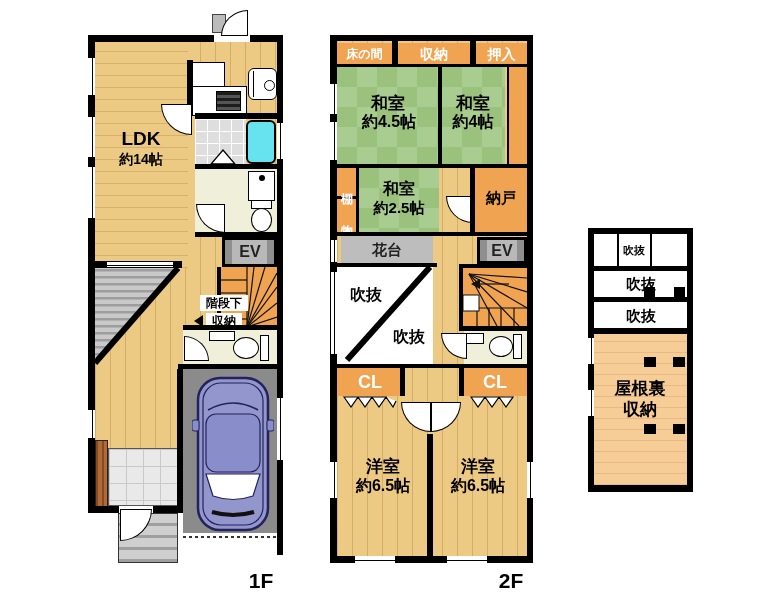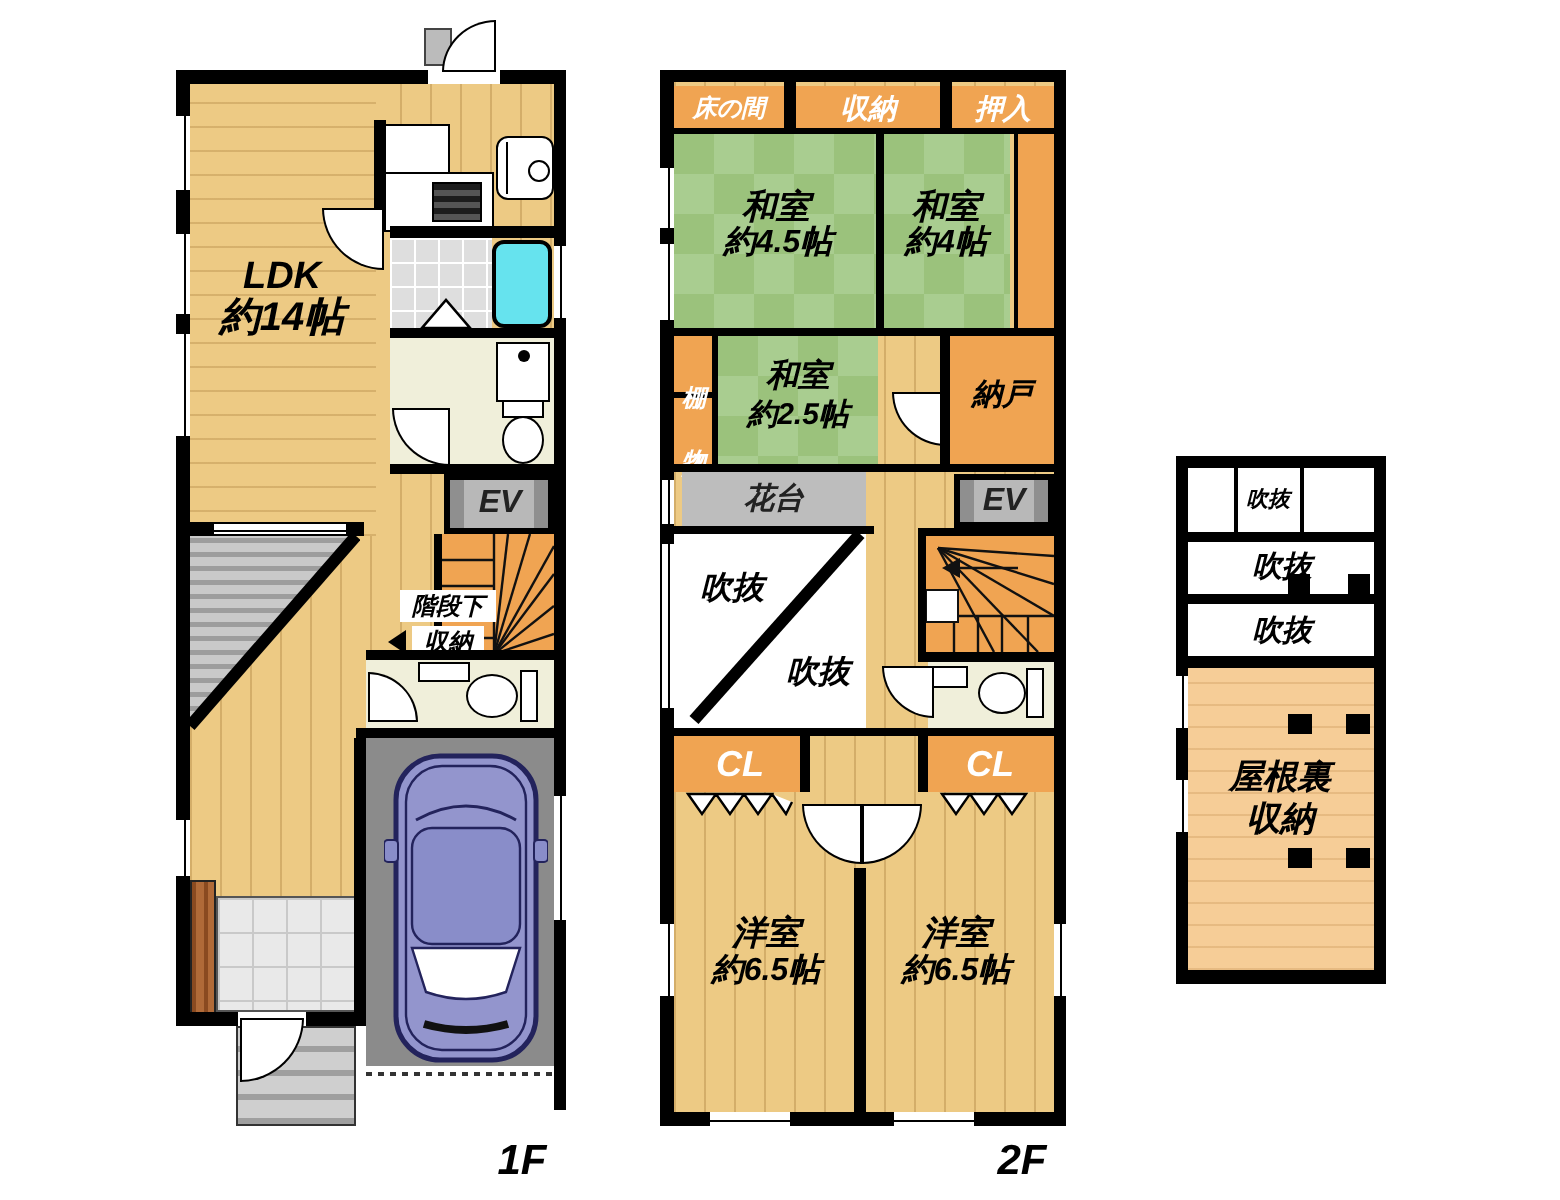--- a/index.html
+++ b/index.html
@@ -28,21 +28,21 @@
   .attic-floor{background:#f6cd97;
         background-image:repeating-linear-gradient(0deg,rgba(160,100,30,.18) 0 1px,transparent 1px 11px);}
   .whitebox{background:#fff;border:1.5px solid #000;box-sizing:border-box;}
   .fixture{position:absolute;background:#fff;border:1.5px solid #000;box-sizing:border-box;}
   .arc{position:absolute;background:#fff;border:1.6px solid #000;box-sizing:border-box;}
   .arc-bl{border-radius:0 0 0 100%;}
   .arc-br{border-radius:0 0 100% 0;}
   .arc-tl{border-radius:100% 0 0 0;}
   .arc-tr{border-radius:0 100% 0 0;}
   .lbl{position:absolute;display:flex;align-items:center;justify-content:center;
-       font-weight:bold;color:#000;line-height:1;white-space:nowrap;font-style:italic;}
+       font-weight:bold;color:#000;line-height:1;white-space:nowrap;}
   .wtxt{color:#fff;}
   .vlbl{writing-mode:vertical-rl;text-orientation:upright;letter-spacing:1px;}
   .win-v{position:absolute;background:#fff;}
   .win-v::after{content:"";position:absolute;left:50%;top:0;bottom:0;width:1px;background:#000;}
   .win-h{position:absolute;background:#fff;}
   .win-h::after{content:"";position:absolute;top:50%;left:0;right:0;height:1px;background:#000;}
   .pillar{position:absolute;background:#000;}
   .tri-left{position:absolute;width:0;height:0;border-top:6px solid transparent;
        border-bottom:6px solid transparent;border-right:9px solid #000;}
 </style>
@@ -160,21 +160,21 @@
   <div class="arc arc-bl" style="left:161px;top:104px;width:31px;height:31px;"></div>
 
   <div class="win-v" style="left:88px;top:58px;width:7px;height:37px;"></div>
   <div class="win-v" style="left:88px;top:117px;width:7px;height:40px;"></div>
   <div class="win-v" style="left:88px;top:167px;width:7px;height:51px;"></div>
   <div class="win-v" style="left:88px;top:410px;width:7px;height:28px;"></div>
   <div class="win-v" style="left:277px;top:123px;width:6px;height:36px;"></div>
   <div class="win-v" style="left:277px;top:398px;width:6px;height:62px;"></div>
 
   <div class="lbl" style="left:101px;top:127px;width:80px;height:22px;font-size:19px;">LDK</div>
-  <div class="lbl" style="left:101px;top:149px;width:80px;height:20px;font-size:20px;">約14帖</div>
+  <div class="lbl" style="left:101px;top:149px;width:80px;height:20px;font-size:14px;">約14帖</div>
   <div class="lbl" style="left:238px;top:568px;width:46px;height:24px;font-size:21px;">1F</div>
 
   <div class="abs wood" style="left:337px;top:41px;width:190px;height:515px;"></div>
 
   <div class="abs orange" style="left:337px;top:43px;width:55px;height:22px;"></div>
   <div class="abs orange" style="left:398px;top:43px;width:72px;height:22px;"></div>
   <div class="abs orange" style="left:476px;top:43px;width:51px;height:22px;"></div>
   <div class="wall" style="left:392px;top:41px;width:6px;height:25px;"></div>
   <div class="wall" style="left:470px;top:41px;width:6px;height:25px;"></div>
   <div class="wall" style="left:337px;top:64px;width:190px;height:3px;"></div>

